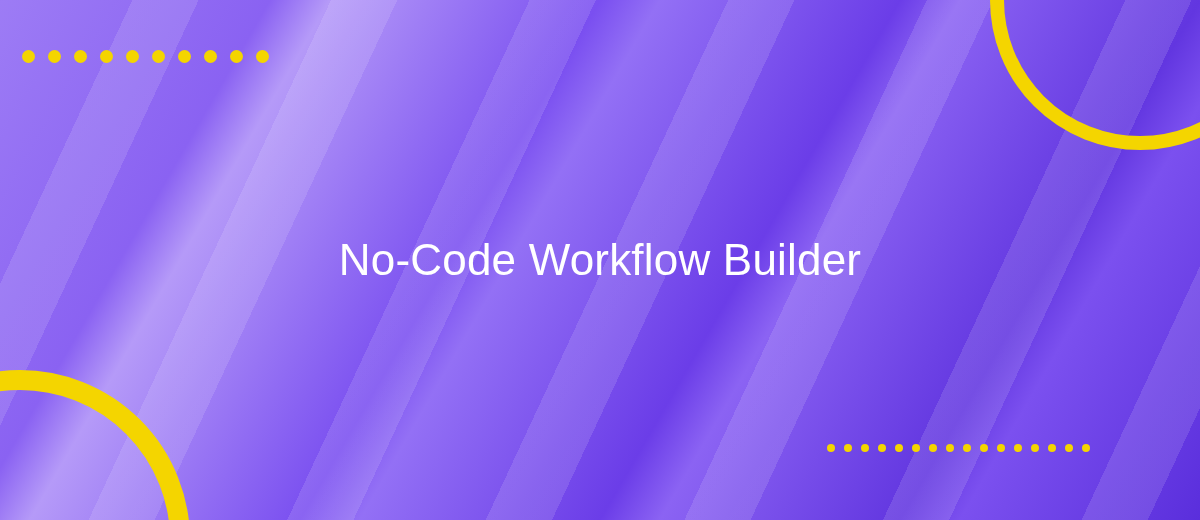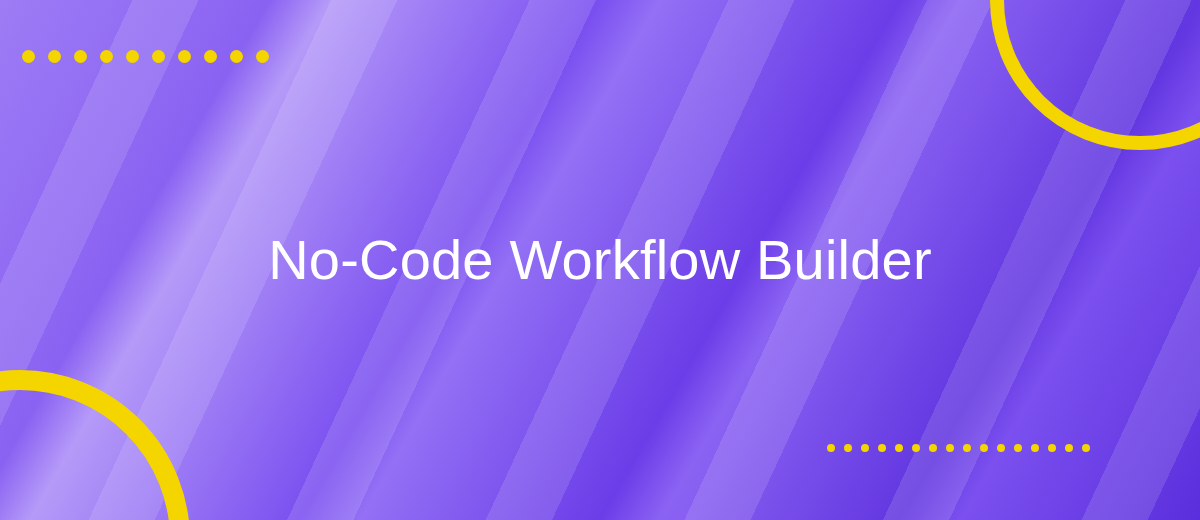--- a/index.html
+++ b/index.html
@@ -40,21 +40,21 @@
         rgba(255,255,255,0.12) 120px,
         rgba(255,255,255,0.12) 180px
       );
     }
     .title {
       position: absolute;
       top: 50%;
       left: 50%;
       transform: translate(-50%, -50%);
       color: #ffffff;
-      font-size: 56px;
+      font-size: 44px;
       font-weight: 400;
       text-align: center;
       line-height: 1.2;
       letter-spacing: 0.2px;
       width: 700px;
     }
     .dots-top {
       position: absolute;
       top: 50px;
       left: 22px;

